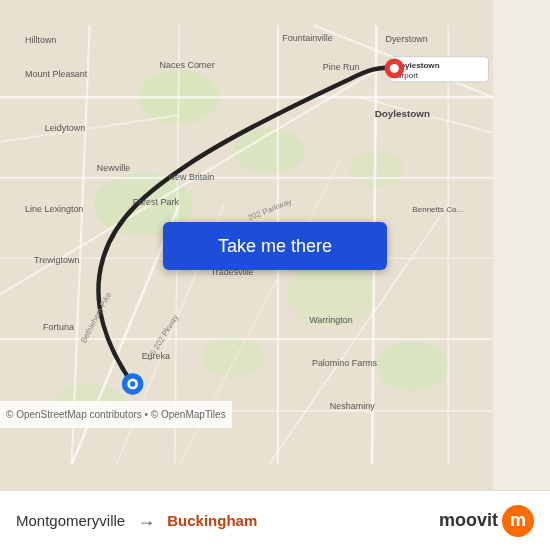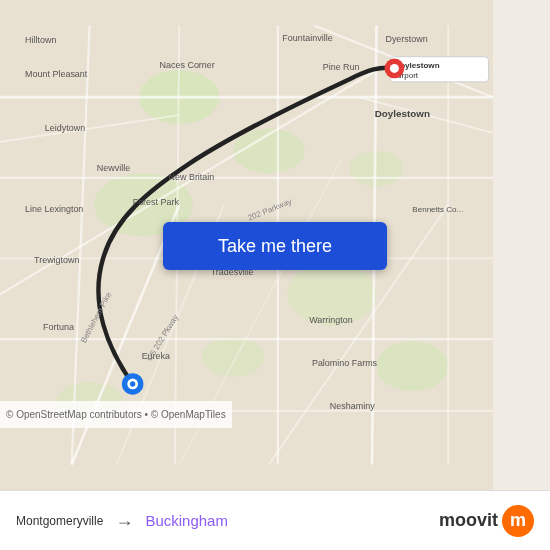--- a/index.html
+++ b/index.html
@@ -53,35 +53,35 @@
       width: 550px;
       height: 60px;
       background: #fff;
       display: flex;
       align-items: center;
       padding: 0 16px;
       border-top: 1px solid #ddd;
     }
 
     #origin-label {
-      font-size: 12px;
+      font-size: 15px;
       color: #333;
       font-weight: 500;
     }
 
     #arrow-icon {
       margin: 0 12px;
       font-size: 18px;
       color: #555;
     }
 
     #dest-label {
       font-size: 15px;
-      color: #8b5cf6;
-      font-weight: 400;
+      color: #c2410c;
+      font-weight: 700;
     }
 
     #moovit-logo {
       margin-left: auto;
       display: flex;
       align-items: center;
       gap: 4px;
     }
 
     #moovit-text {

